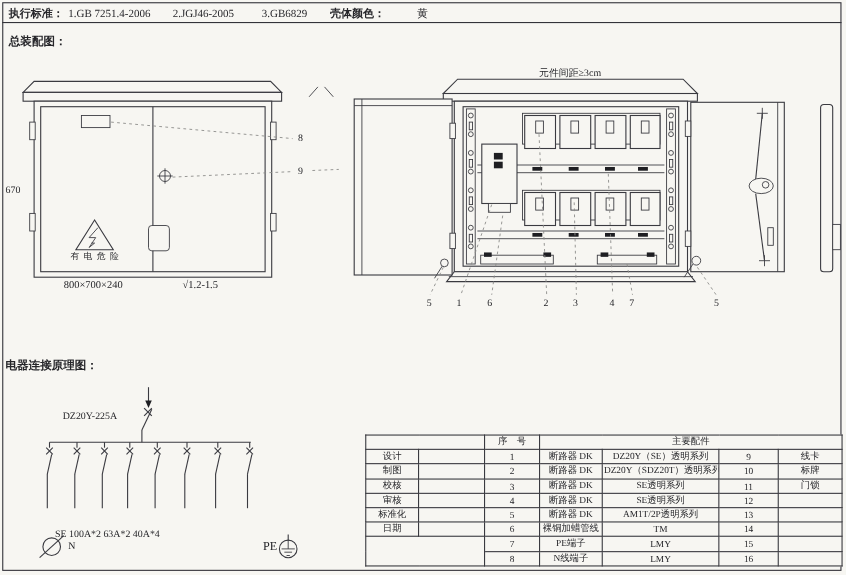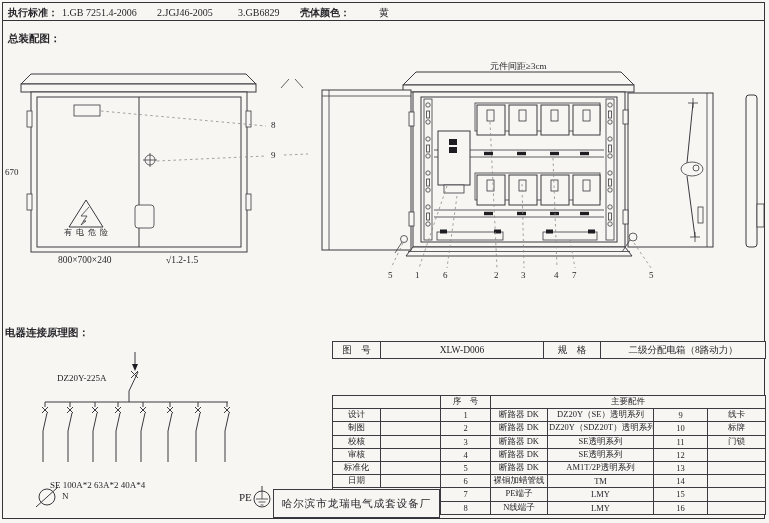--- a/index.html
+++ b/index.html
@@ -320,26 +320,20 @@
   <span class="t" style="left:239px;top:492px;font-size:11px;">PE</span>
 
   <table class="tbl info">
     <colgroup>
         <col style="width:48px">
         <col style="width:163px">
         <col style="width:57px">
         <col style="width:165px">
       </colgroup>
     <tbody>
-    <tr>
-      <td>图　号</td>
-      <td>XLW-D006</td>
-      <td>规　格</td>
-      <td>二级分配电箱（8路动力）</td>
-    </tr>
   </tbody>
     </table>
 
   <table class="tbl parts">
     <colgroup>
         <col style="width:48px">
         <col style="width:60px">
         <col style="width:50px">
         <col style="width:57px">
         <col style="width:106px">
@@ -417,14 +411,13 @@
     <tr>
       <td>8</td>
       <td class="l">N线端子</td>
       <td>LMY</td>
       <td>16</td>
       <td class="l"></td>
     </tr>
   </tbody>
     </table>
 
-  <div id="company">哈尔滨市龙瑞电气成套设备厂</div>
 </div>
 
 </body></html>

